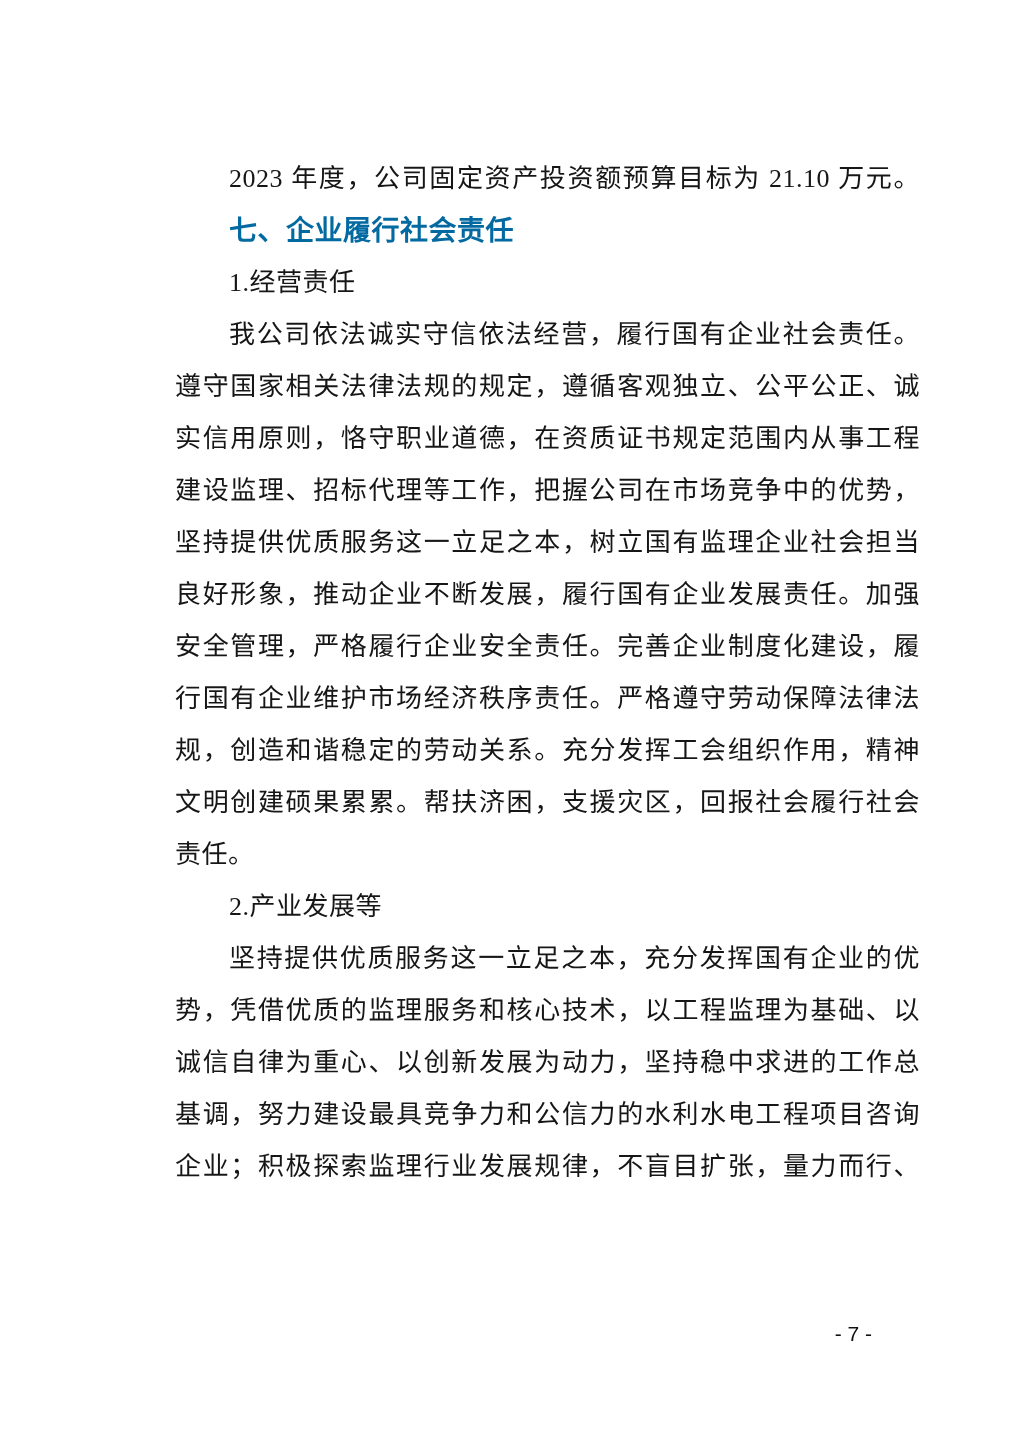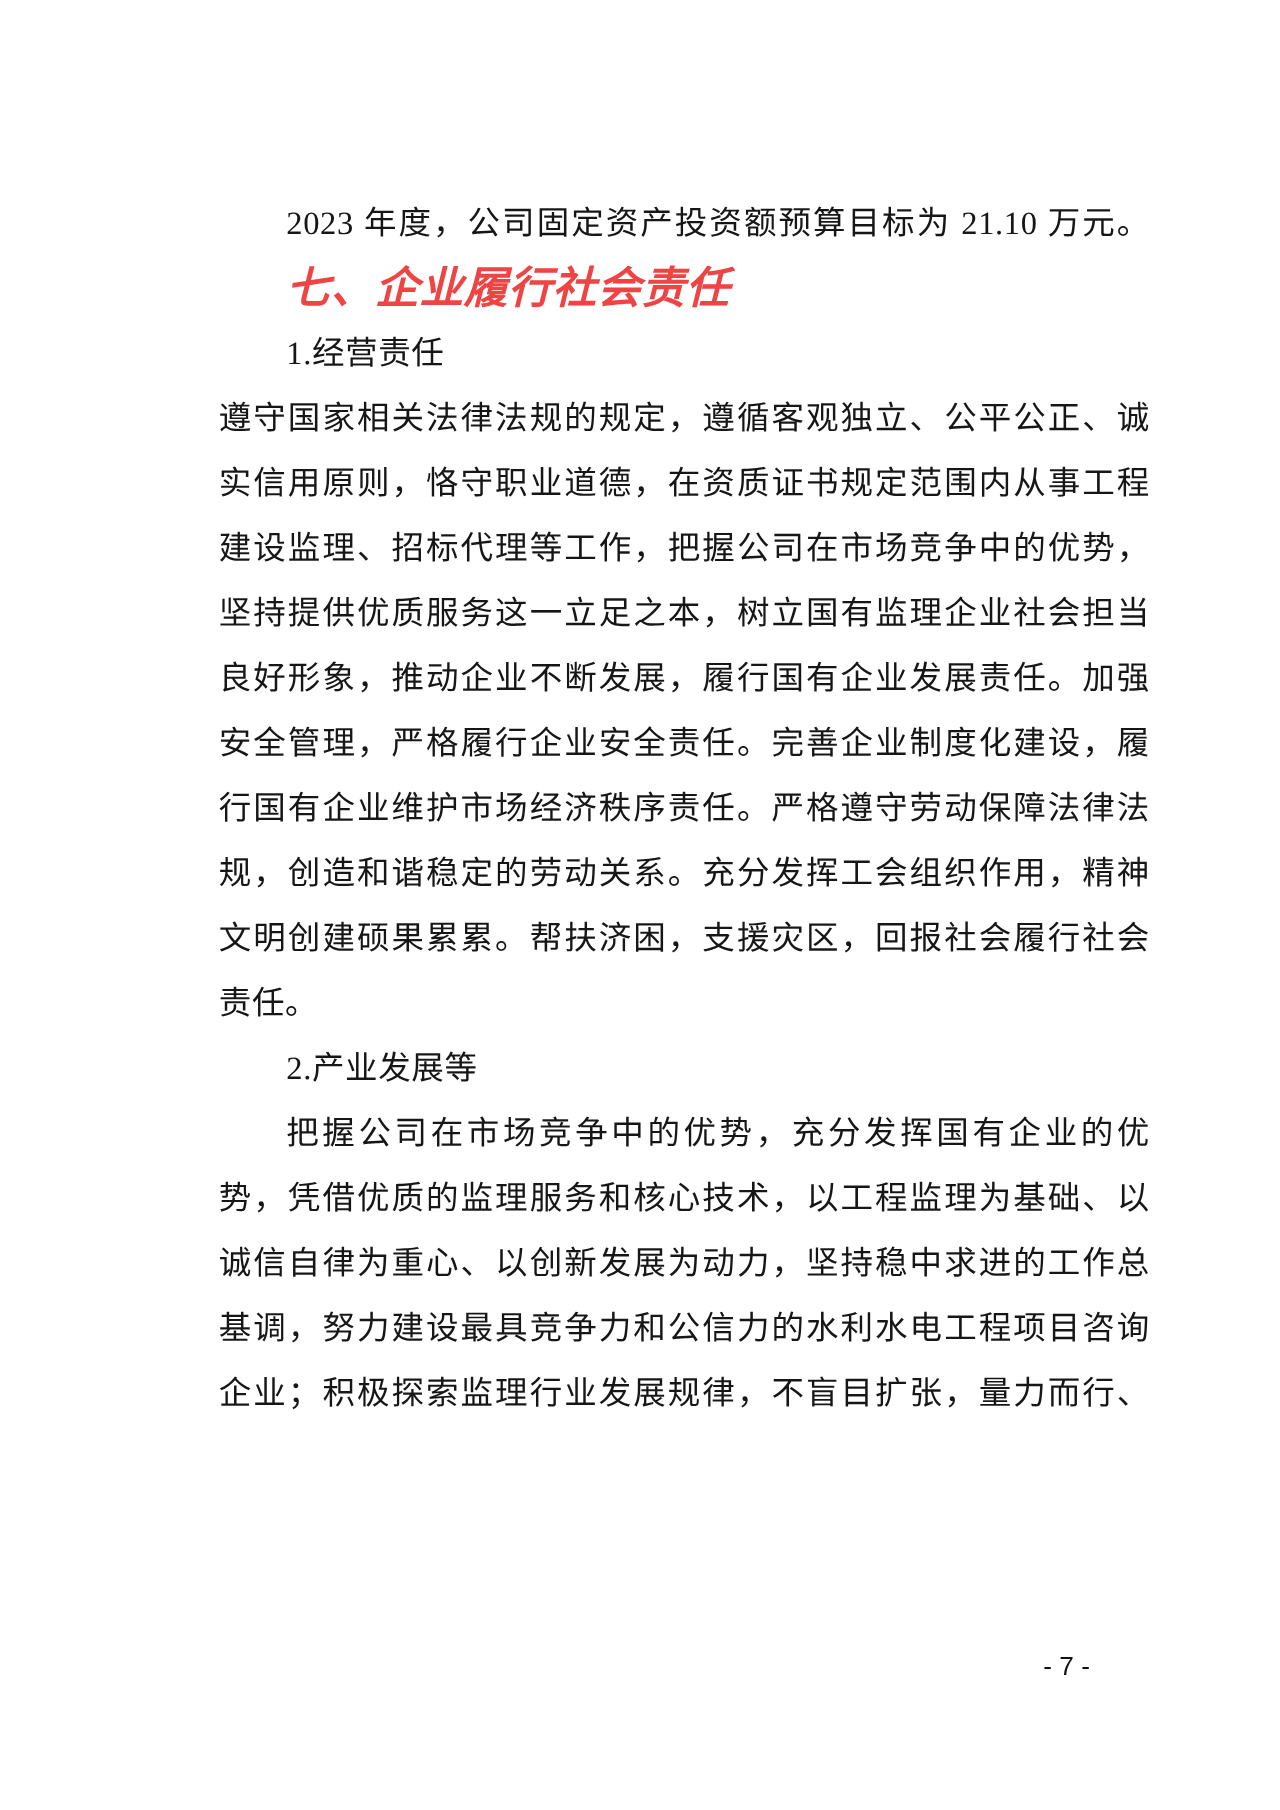--- a/index.html
+++ b/index.html
@@ -43,24 +43,23 @@
   }
   .line.indent {
     text-indent: 54px;
   }
   .line.endline {
     text-align-last: left;
   }
   .heading .line {
     font-family: "Liberation Sans", sans-serif;
     font-weight: bold;
-    font-size: 35px;
-    color: #ef4444;
+    font-size: 28px;
+    color: #0369a1;
     text-align-last: left;
-    font-style: italic;
   }
   .subheading .line {
     text-align-last: left;
   }
   .page-footer {
     position: absolute;
     top: 1318px;
     right: 152px;
     height: 32px;
     line-height: 32px;
@@ -77,36 +76,37 @@
       <div class="block paragraph">
         <div class="line indent">2023 年度，公司固定资产投资额预算目标为 21.10 万元。</div>
       </div>
       <div class="block heading">
         <div class="line indent endline">七、企业履行社会责任</div>
       </div>
       <div class="block subheading">
         <div class="line indent endline">1.经营责任</div>
       </div>
       <div class="block paragraph">
+        <div class="line indent">我公司依法诚实守信依法经营，履行国有企业社会责任。</div>
         <div class="line">遵守国家相关法律法规的规定，遵循客观独立、公平公正、诚</div>
         <div class="line">实信用原则，恪守职业道德，在资质证书规定范围内从事工程</div>
         <div class="line">建设监理、招标代理等工作，把握公司在市场竞争中的优势，</div>
         <div class="line">坚持提供优质服务这一立足之本，树立国有监理企业社会担当</div>
         <div class="line">良好形象，推动企业不断发展，履行国有企业发展责任。加强</div>
         <div class="line">安全管理，严格履行企业安全责任。完善企业制度化建设，履</div>
         <div class="line">行国有企业维护市场经济秩序责任。严格遵守劳动保障法律法</div>
         <div class="line">规，创造和谐稳定的劳动关系。充分发挥工会组织作用，精神</div>
         <div class="line">文明创建硕果累累。帮扶济困，支援灾区，回报社会履行社会</div>
         <div class="line endline">责任。</div>
       </div>
       <div class="block subheading">
         <div class="line indent endline">2.产业发展等</div>
       </div>
       <div class="block paragraph">
-        <div class="line indent">把握公司在市场竞争中的优势，充分发挥国有企业的优</div>
+        <div class="line indent">坚持提供优质服务这一立足之本，充分发挥国有企业的优</div>
         <div class="line">势，凭借优质的监理服务和核心技术，以工程监理为基础、以</div>
         <div class="line">诚信自律为重心、以创新发展为动力，坚持稳中求进的工作总</div>
         <div class="line">基调，努力建设最具竞争力和公信力的水利水电工程项目咨询</div>
         <div class="line">企业；积极探索监理行业发展规律，不盲目扩张，量力而行、</div>
       </div>
     </div>
   <div class="page-footer">- 7 -</div>
 </div>
 
 </body></html>

